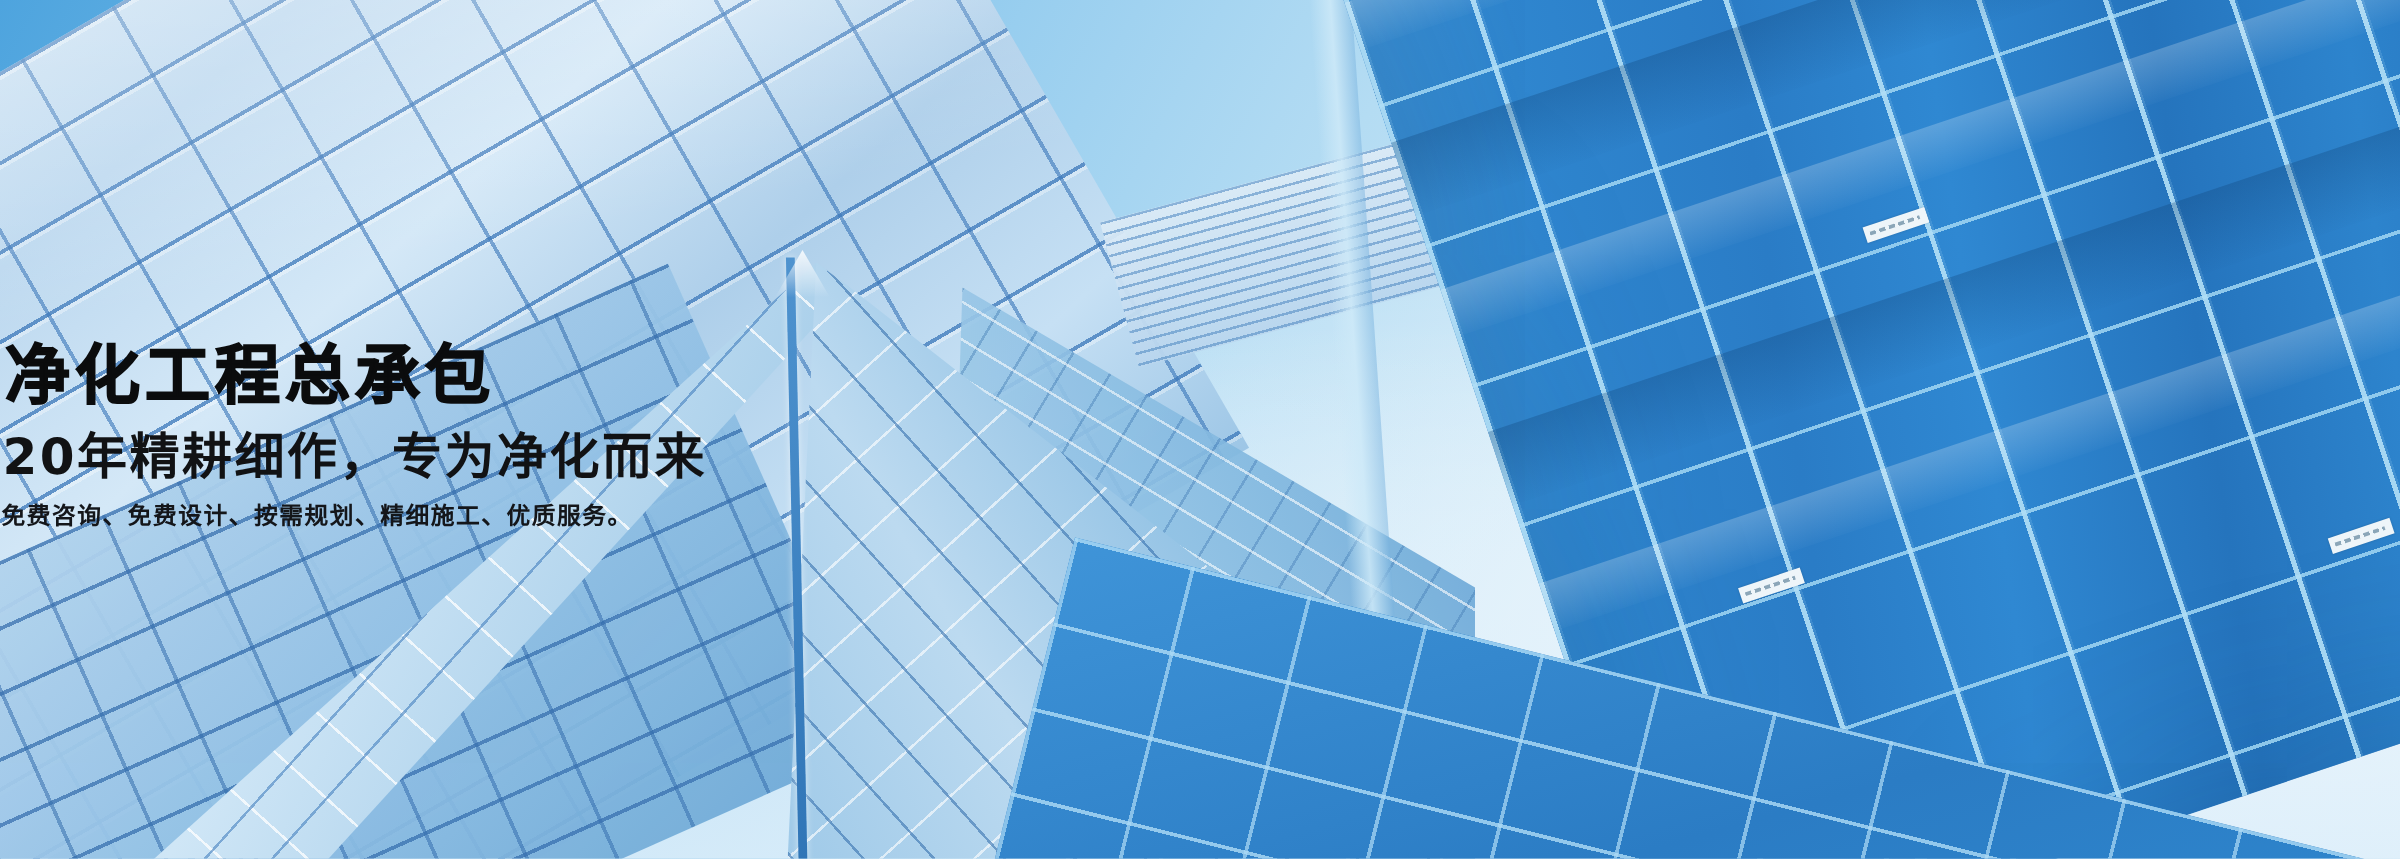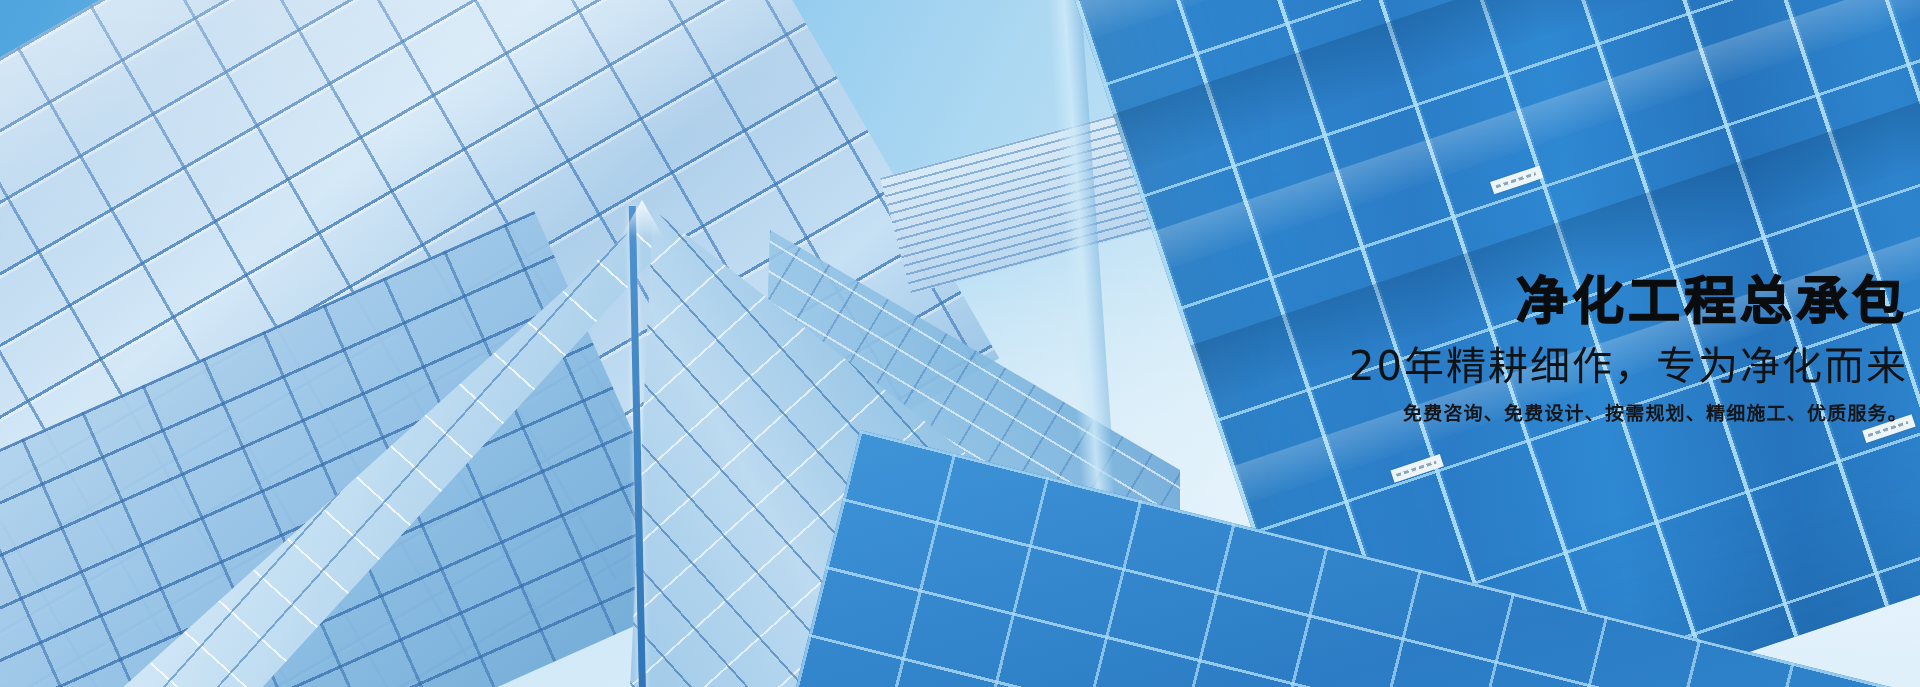--- a/index.html
+++ b/index.html
@@ -299,41 +299,41 @@
   .louvers .g {
     position: absolute; inset: 0;
     background-image: repeating-linear-gradient(to bottom,
       rgba(70,130,190,0.55) 0 2px, rgba(255,255,255,0) 2px 9px);
   }
 
   
   .copy {
     position: absolute;
     left: 0;
-    right: 12px;
+    right: 0;
     top: 274px;
-    text-align: right;
+    text-align: left;
     z-index: 40;
   }
   .headline {
     margin: 0;
     font-size: 52px;
     line-height: 1.06;
     font-weight: 700;
     color: #0b0c0d;
     letter-spacing: 4px;
     text-indent: 4px;
     font-family: "DejaVu Sans", "Liberation Sans", sans-serif;
     -webkit-text-stroke: 1.4px #0b0c0d;
   }
   .subhead {
     margin: 16px 0 0 0;
     font-size: 40px;
     line-height: 1.08;
-    font-weight: 400;
+    font-weight: 700;
     color: #111214;
     letter-spacing: 2px;
     text-indent: 2px;
     font-family: "DejaVu Sans", "Liberation Sans", sans-serif;
   }
   .tagline {
     margin: 14px 0 0 0;
     font-size: 19px;
     line-height: 1.2;
     font-weight: 700;

